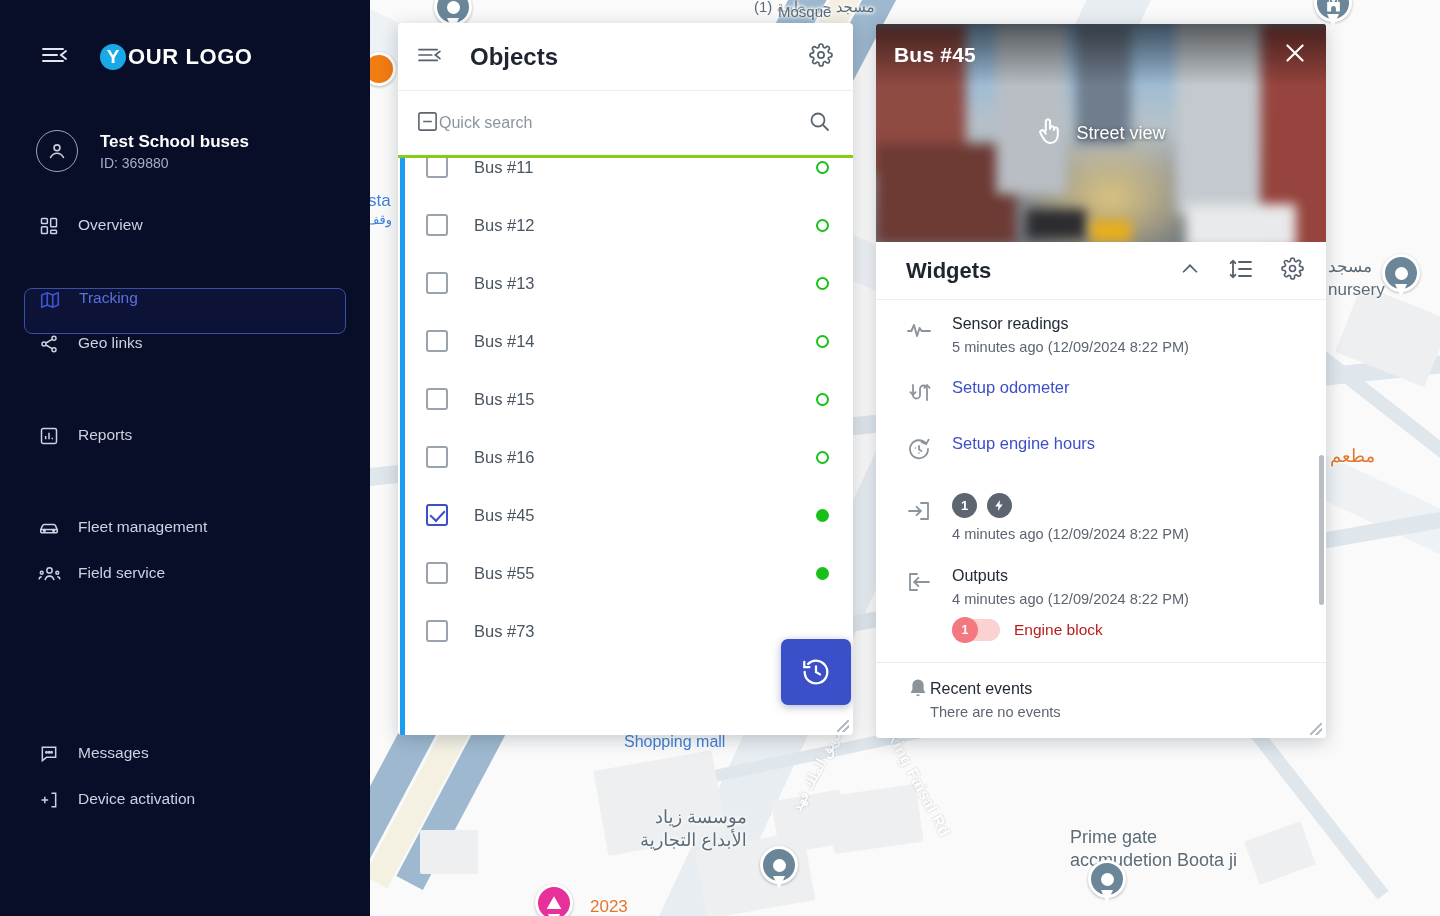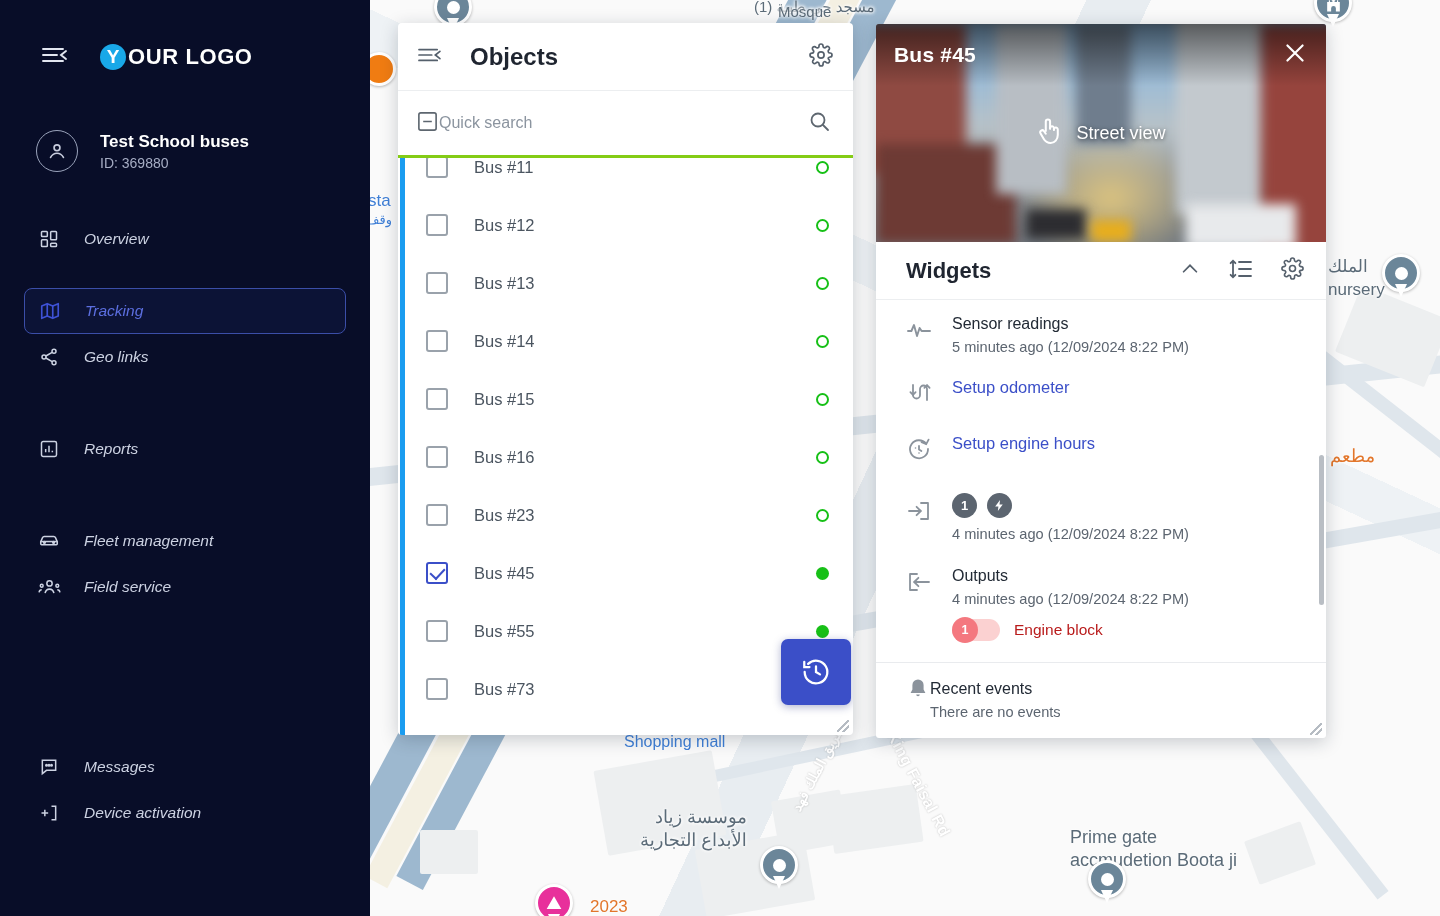--- a/index.html
+++ b/index.html
@@ -87,23 +87,23 @@
   .acct { display: flex; align-items: center; gap: 22px; padding: 16px 0 0 36px; }
   .acct-avatar {
     width: 42px; height: 42px; border-radius: 50%; border: 1.6px solid #9aa3bb;
     display: flex; align-items: center; justify-content: center; flex: 0 0 auto;
   }
   .acct-name { font-size: 17px; font-weight: 700; color: #fff; line-height: 1.35; }
   .acct-id { font-size: 14px; color: #a6adc4; margin-top: 2px; }
 
   .nav { margin-top: 44px; }
   .nav-item {
-    display: flex; align-items: center; gap: 22px;
+    display: flex; gap: 16px;
     height: 46px; margin: 0 24px; padding-left: 12px;
-    color: #ccd2e2; font-size: 15.5px; cursor: pointer; border-radius: 8px; font-style: italic;
+    color: #ccd2e2; font-size: 15.5px; cursor: pointer; border-radius: 8px;
   }
   .nav-item .ico { width: 26px; display: flex; justify-content: center; flex: 0 0 auto; }
   .nav-item.active {
     border: 1px solid #3b4ea8; color: #5c6fe0; background: rgba(45,58,140,.14);
   }
   .nav-item.active .ico svg { stroke: #3e52d6; }
   .nav-gap { height: 46px; }
   .nav-gap-sm { height: 26px; }
 
   
@@ -260,21 +260,21 @@
     <div class="blk" style="left:700px; top:128px; width:120px; height:54px; transform:rotate(38deg);"></div>
     <div class="blk" style="left:460px; top:790px; width:90px; height:58px; transform:rotate(-8deg);"></div>
 
     <div class="blk" style="left:975px; top:300px; width:96px; height:72px; transform:rotate(22deg);"></div>
     <div class="blk" style="left:880px; top:830px; width:60px; height:46px; transform:rotate(-20deg);"></div>
 
     <div class="map-lbl" style="left:384px; top:-2px; font-size:15px;">مسجد حي طيبة (1)</div>
     <div class="map-lbl" style="left:408px; top:3px; font-size:15px;">Mosque</div>
     <div class="map-lbl blue" style="left:-2px; top:190px; font-size:17px; font-weight:400;text-align:right;">sta</div>
     <div class="map-lbl blue" style="left:-4px; top:212px; font-size:13px;">وقف</div>
-    <div class="map-lbl ar" style="left:958px; top:256px; font-size:17px;">الملك</div>
+    <div class="map-lbl ar" style="left:958px; top:256px; font-size:17px;">مسجد</div>
     <div class="map-lbl" style="left:958px; top:279px; font-size:17px;">nursery</div>
     <div class="map-lbl orange" style="left:960px; top:445px; font-size:18px;">مطعم</div>
     <div class="map-lbl blue" style="left:254px; top:732px; font-size:16px;">Shopping mall</div>
     <div class="map-lbl ar" style="left:270px; top:806px; font-size:18px; text-align:right;">
       <span>موسسة زياد</span><br><span>الأبداع التجارية</span>
     </div>
     <div class="map-lbl" style="left:700px; top:826px; font-size:18px; line-height:1.3;">
       <span>Prime gate</span><br><span>accmudetion Boota ji</span>
     </div>
     <div class="map-lbl orange" style="left:220px; top:896px; font-size:17px;">2023</div>
@@ -498,26 +498,20 @@
           </div>
           <div class="row">
             <span class="cb"></span>
             <span class="name">Bus #15</span>
             <span class="sp"></span>
             <span class="dot hollow"></span>
           </div>
           <div class="row">
             <span class="cb"></span>
             <span class="name">Bus #16</span>
-            <span class="sp"></span>
-            <span class="dot hollow"></span>
-          </div>
-          <div class="row">
-            <span class="cb"></span>
-            <span class="name">Bus #23</span>
             <span class="sp"></span>
             <span class="dot hollow"></span>
           </div>
           <div class="row checked">
             <span class="cb"></span>
             <span class="name">Bus #45</span>
             <span class="sp"></span>
             <span class="dot solid"></span>
           </div>
           <div class="row">

